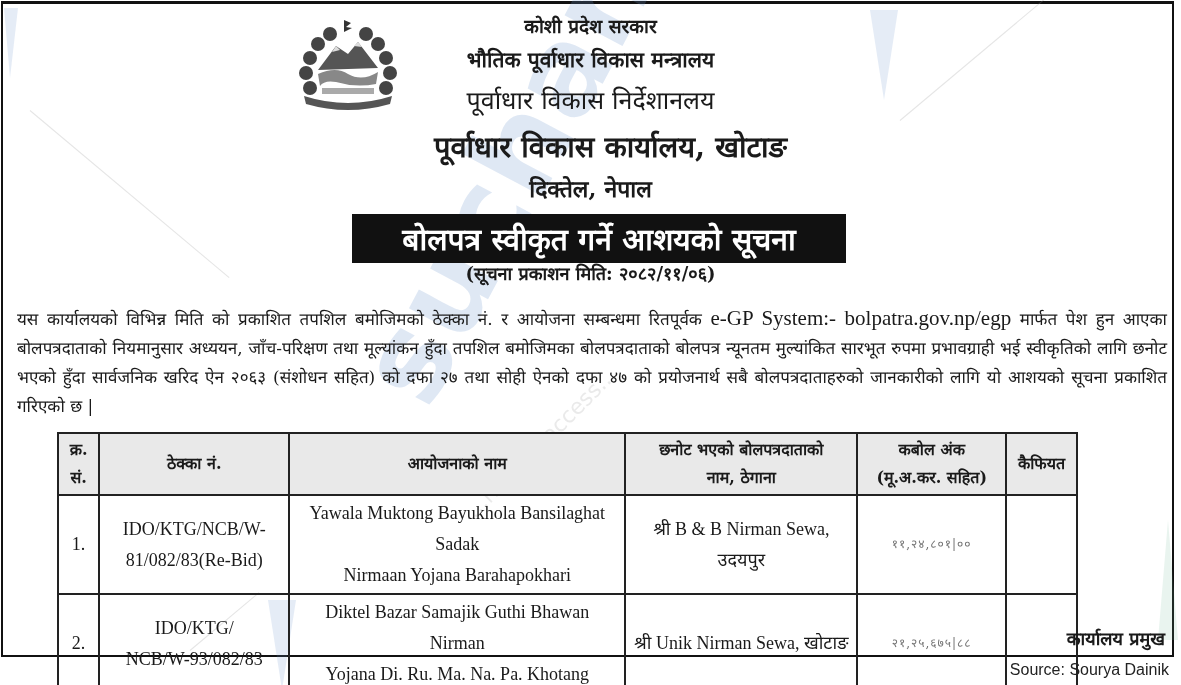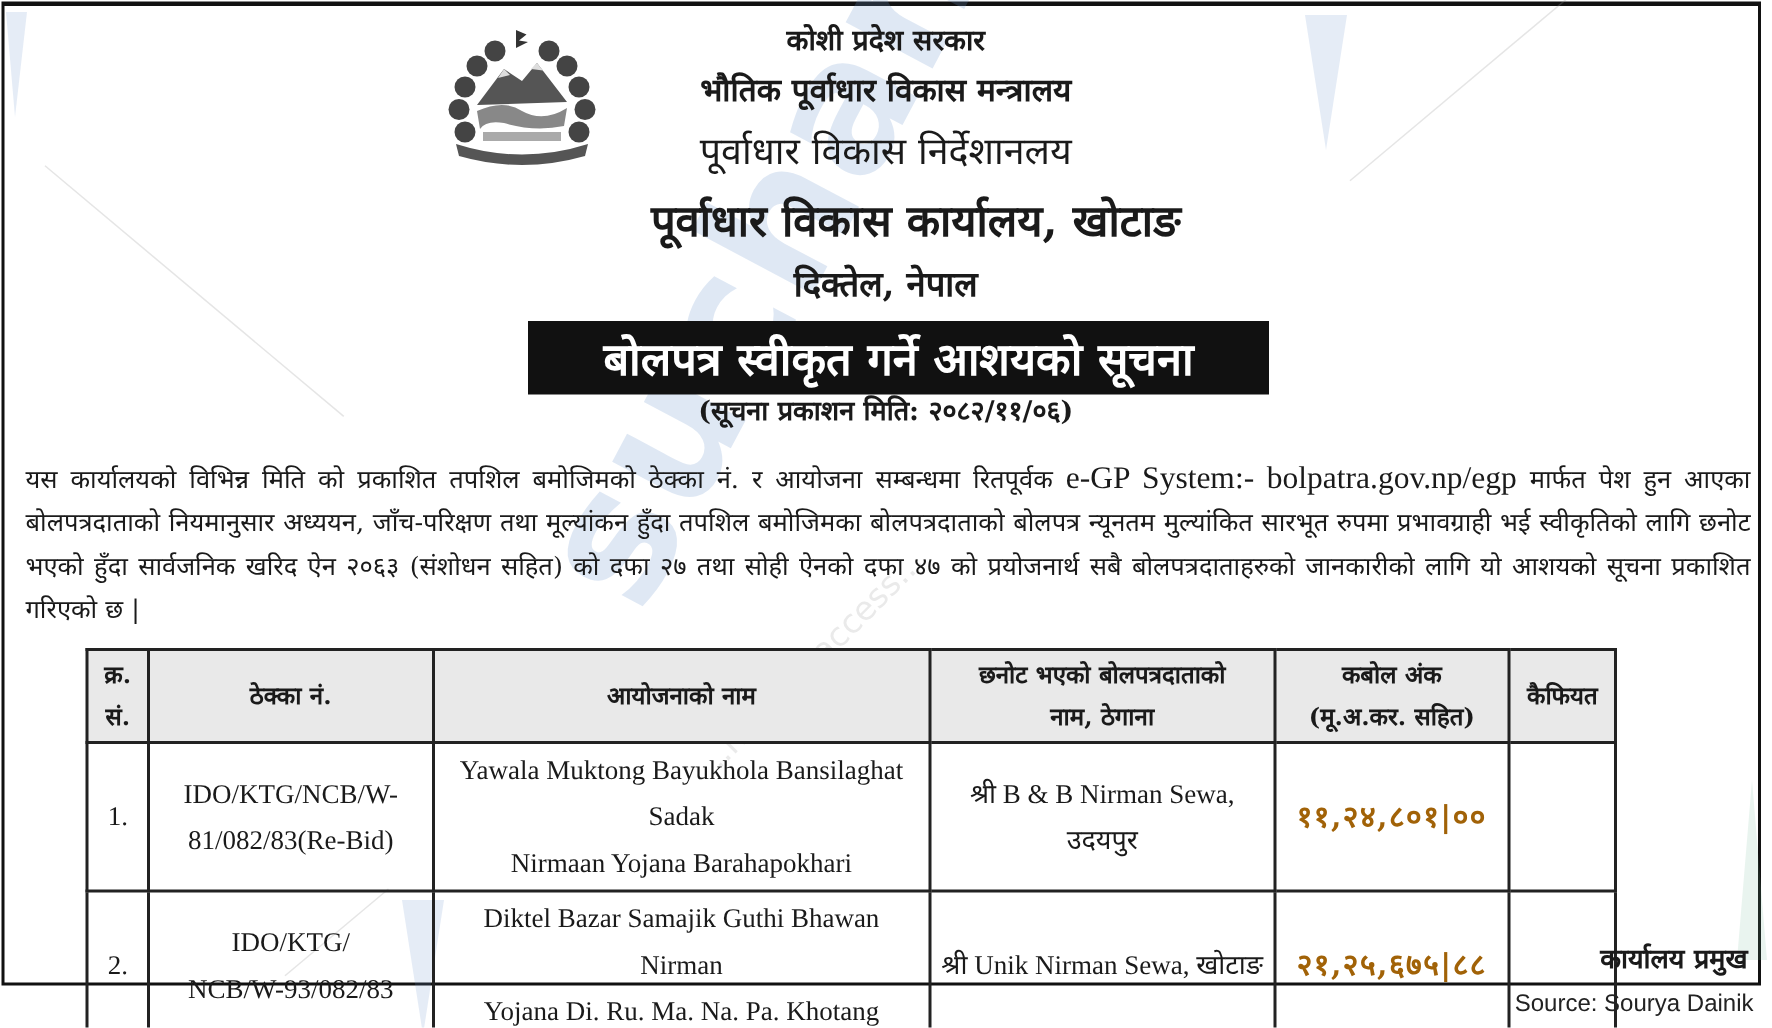--- a/index.html
+++ b/index.html
@@ -17,21 +17,21 @@
     .h3 { top:82px; font-size:25px; font-weight:normal; }
     .h4 { top:126px; font-size:29px; font-weight:bold;padding-left:20px; }
     .h5 { top:172px; font-size:23px; font-weight:bold; }
     .title-bar { position:absolute; left:352px; top:214px; width:494px; height:49px; background:#111; color:#fff; font-size:30px; font-weight:bold; display:flex; align-items:center; justify-content:center; }
     .pubdate { position:absolute; left:0; width:1181px; top:261px; text-align:center; font-size:18px; font-weight:bold; }
     .body-text { position:absolute; left:17px; top:304px; width:1150px; font-size:17px; line-height:29px; text-align:justify; }
     .body-text .en { font-family:"Liberation Serif", serif; font-size:21px; }
     table.t { position:absolute; left:18px; top:432px; width:1021px; border-collapse:collapse; font-family:"Liberation Serif", serif;margin-left:39px; }
     table.t th, table.t td { border:2px solid #222; text-align:center; vertical-align:middle; padding:2px 6px; font-size:18px; line-height:31px; }
     table.t th { background:#e9e9e9; font-family:"DejaVu Serif", serif; font-weight:bold; font-size:16px; line-height:28px; }
-    table.t td.num { font-family:"DejaVu Serif", serif; font-size:20px; letter-spacing:1px; color:#a16207;font-weight:bold; }
+    table.t td.num { font-family:"DejaVu Serif", serif; font-size:12px; letter-spacing:1px; color:#737373; }
     .c1 { width:30px; } .c2 { width:186px; } .c3 { width:386px; } .c4 { width:258px; } .c5 { width:155px; } .c6 { width:60px; }
     .sign { position:absolute; right:16px; top:626px; font-size:18px; font-weight:bold; }
     .source { position:absolute; right:12px; top:661px; font-family:"Liberation Sans", sans-serif; font-size:16px; color:#222; }
   </style>
 </head>
 <body>
 
 <div class="frame"></div>
 
 <div class="wm wm-text">suchana</div>

